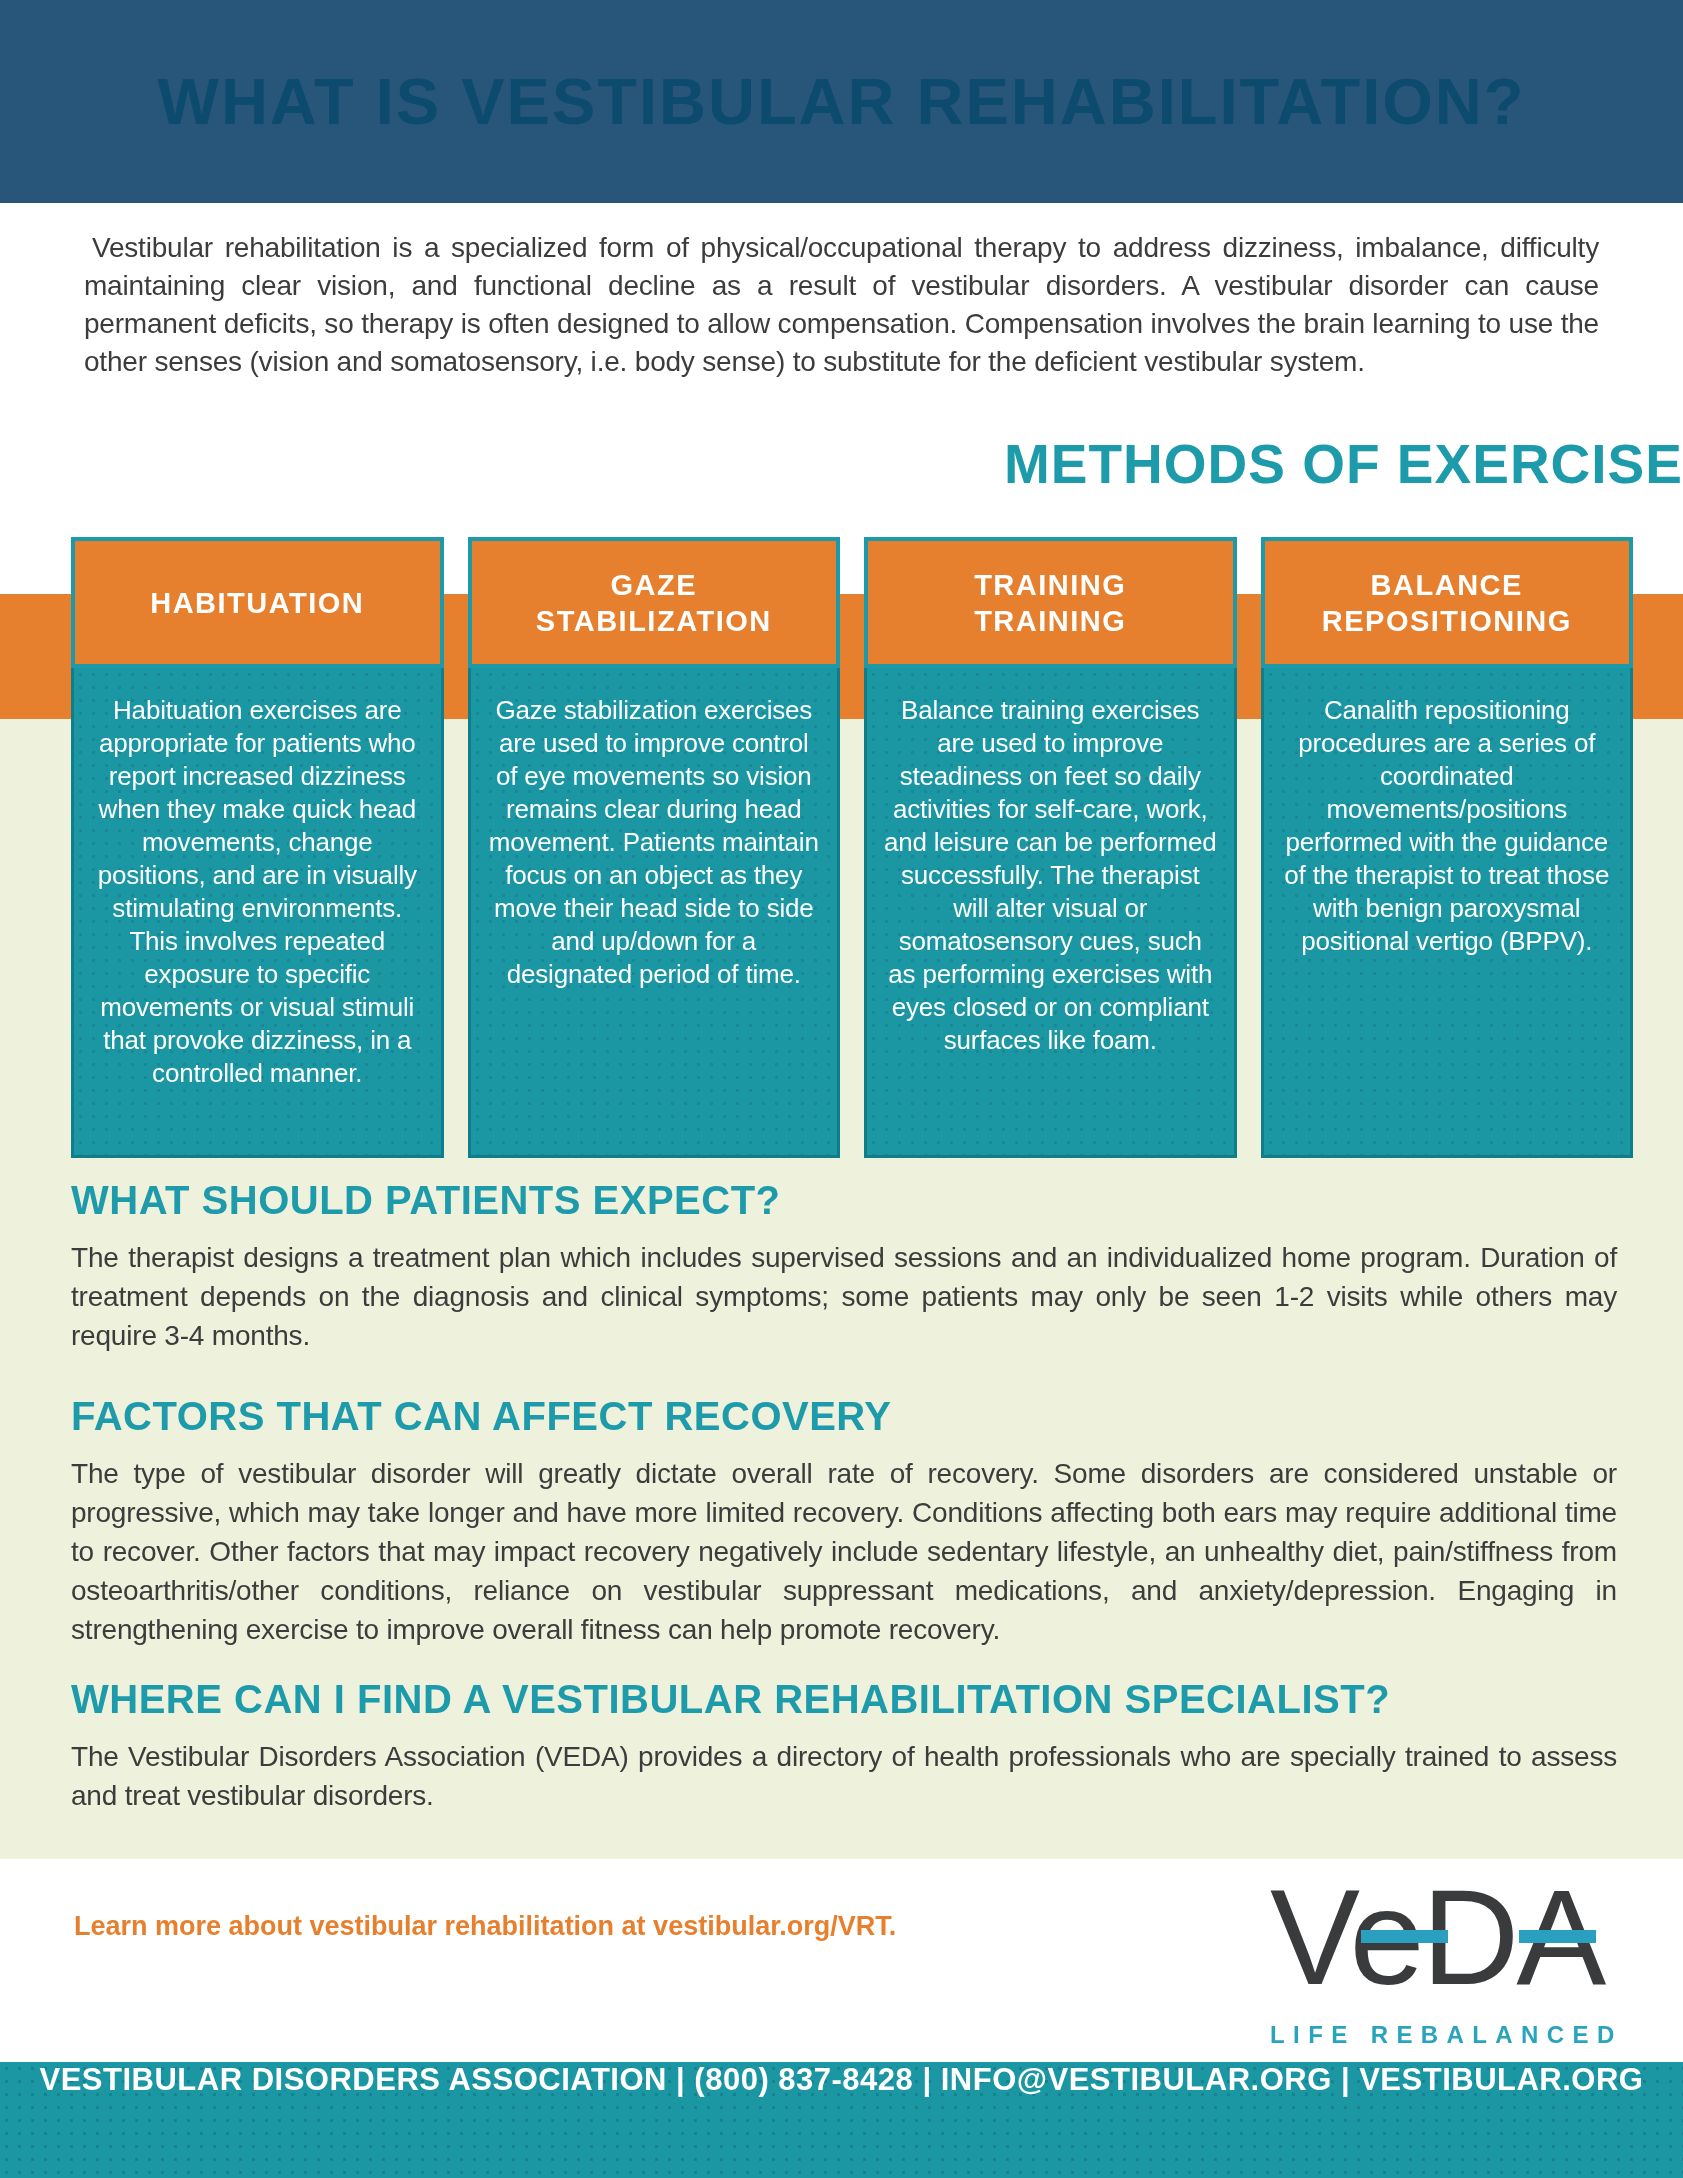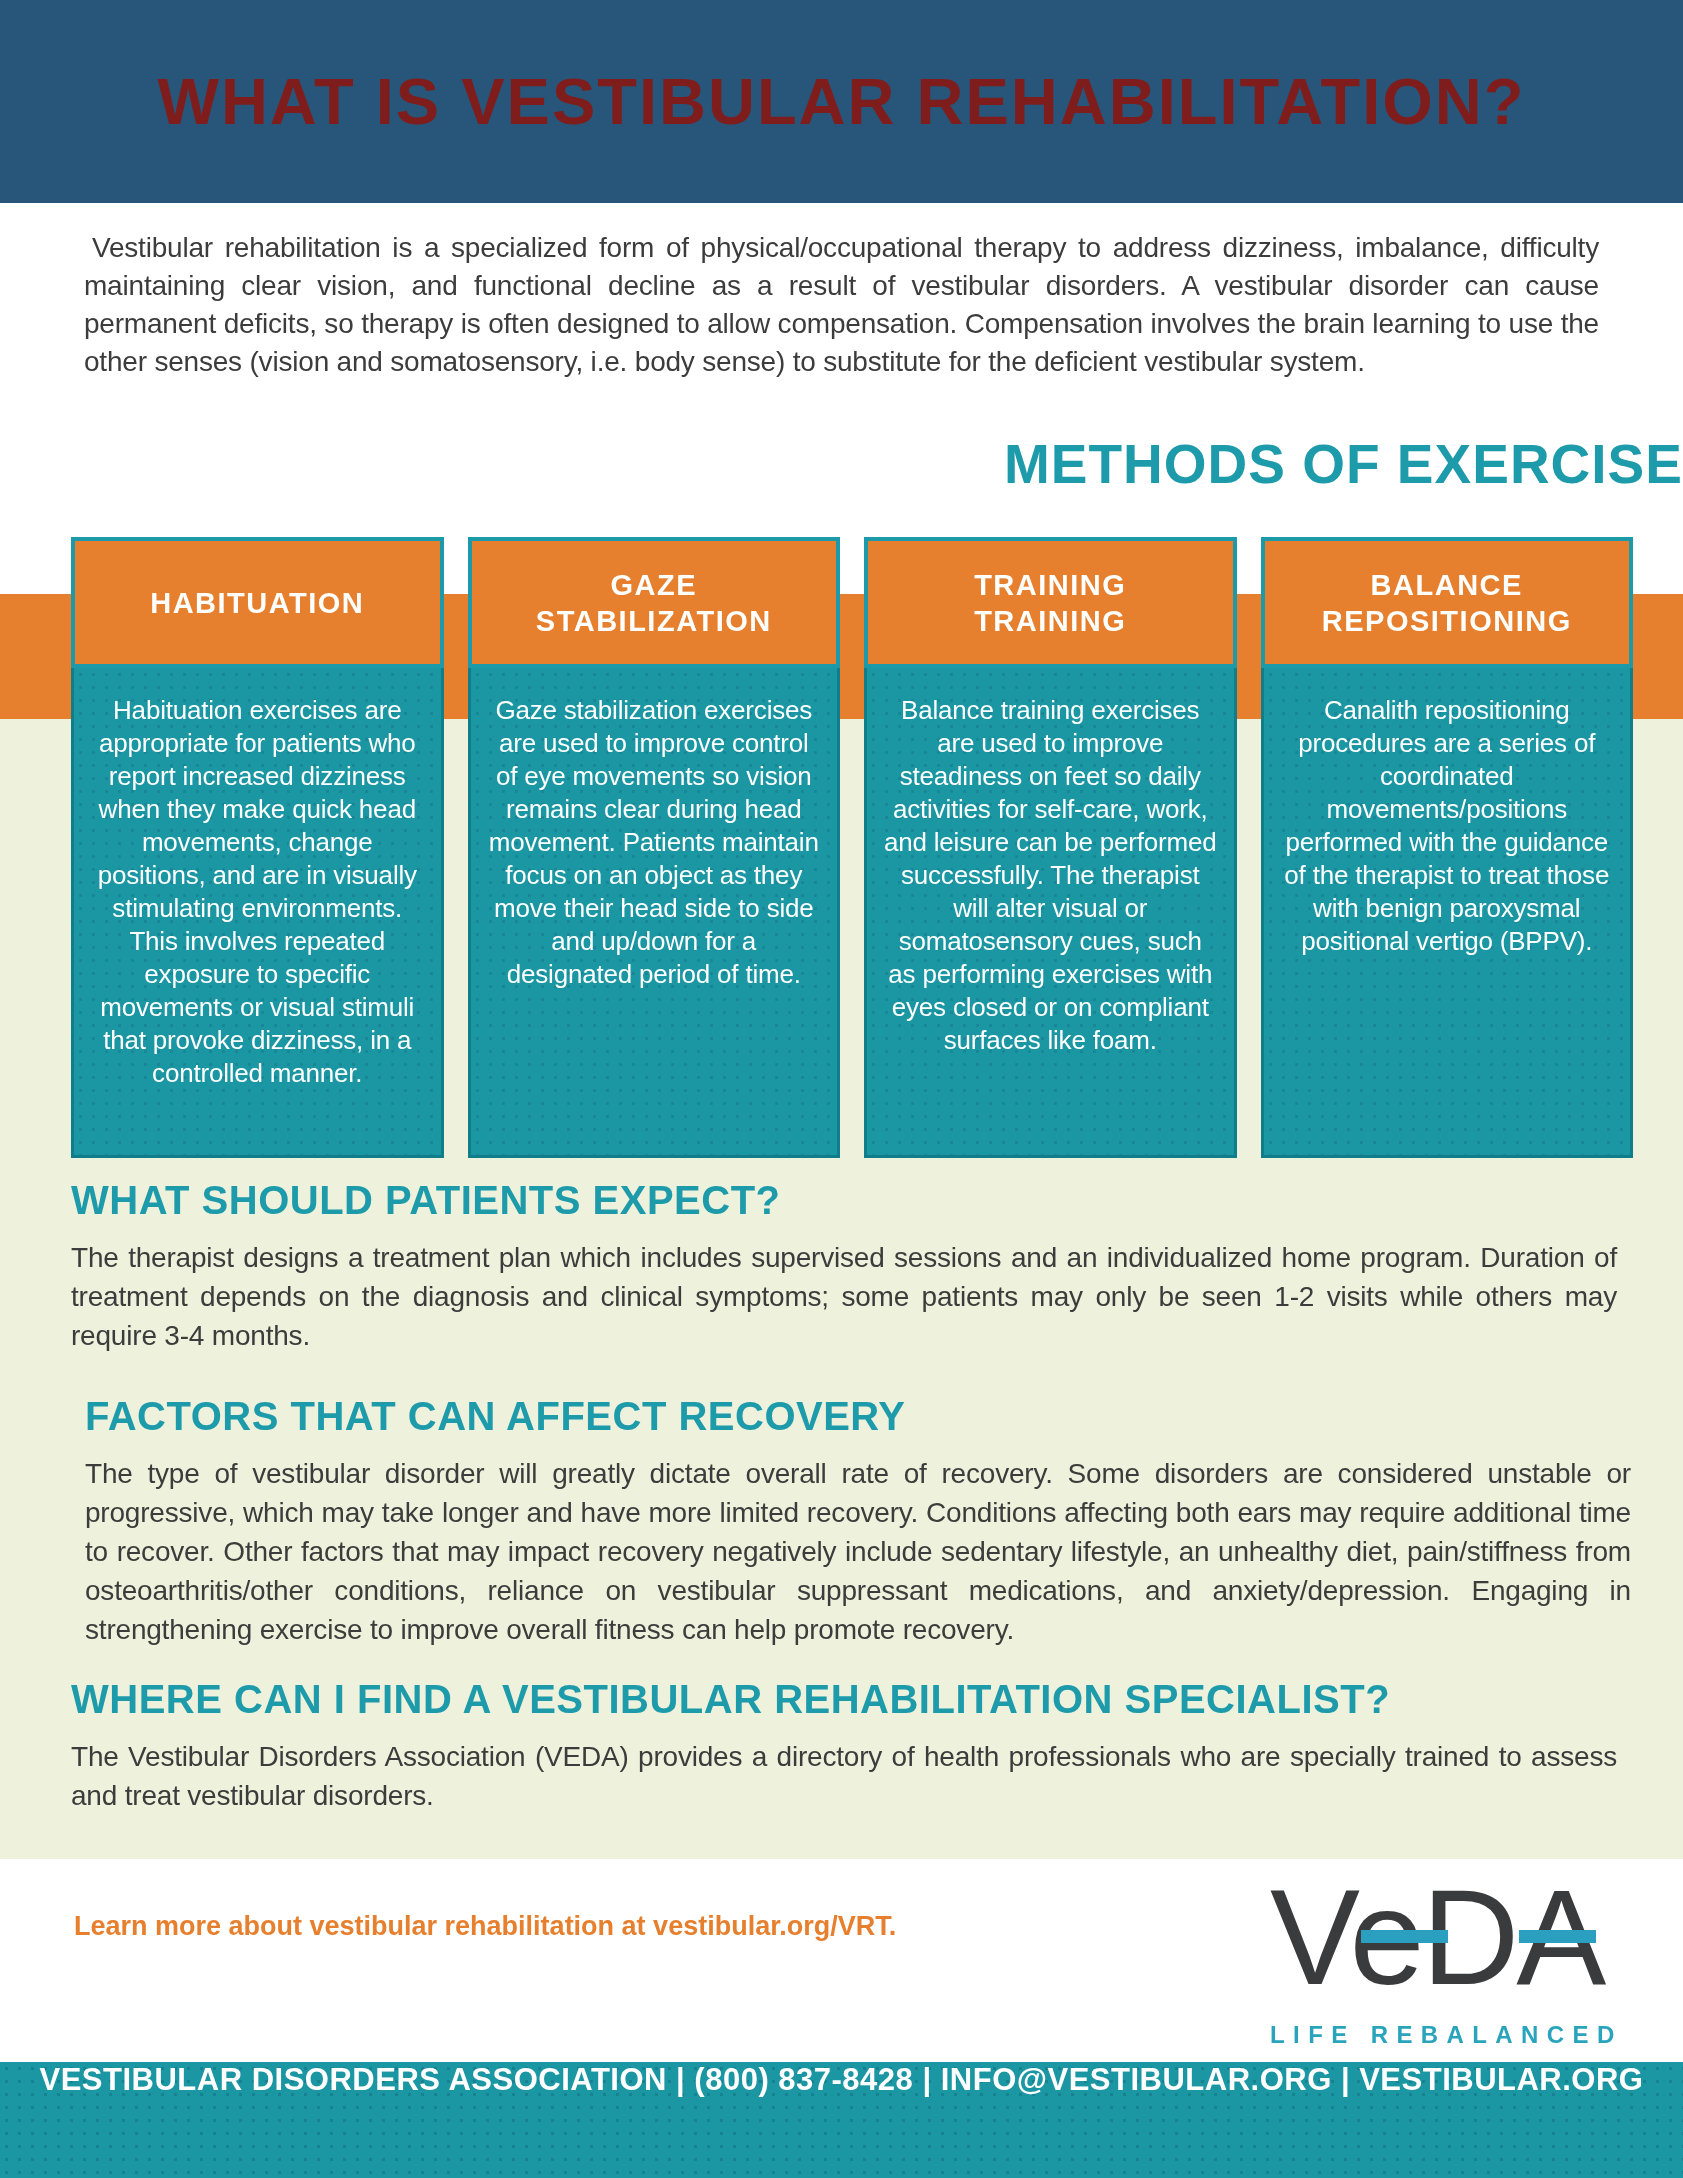--- a/index.html
+++ b/index.html
@@ -13,21 +13,21 @@
   .band-orange{top:594px;height:125px;background:#e7802e;}
   .band-cream{top:719px;height:1141px;background:#eef1db;}
   .band-white-bottom{top:1859px;height:203px;background:#ffffff;}
   .band-teal{top:2062px;height:116px;background:#1b96a3;
     background-image:radial-gradient(rgba(8,56,76,.22) 1.4px,transparent 1.6px);
     background-size:13px 13px;}
   
   .main-title{
     position:absolute;top:0;left:0;width:1683px;height:203px;
     display:flex;align-items:center;justify-content:center;
-    color:#7f1d1d;font-size:65px;font-weight:bold;letter-spacing:2px;white-space:nowrap;
+    color:#0c4a6e;font-size:65px;font-weight:bold;letter-spacing:2px;white-space:nowrap;
   }
   
   .intro{
     position:absolute;top:229px;left:84px;width:1515px;
     color:#3c3c3c;font-size:28px;line-height:38px;text-align:justify;text-indent:8px;
     letter-spacing:-0.2px;
   }
   
   .methods-title{
     position:absolute;top:432px;left:0;width:1683px;text-align:right;
@@ -47,21 +47,21 @@
   .card-body{
     height:461px;background:#1b96a3;border:3px solid #0f7d8a;border-top:none;
     background-image:radial-gradient(rgba(8,56,76,.16) 1.4px,transparent 1.6px);
     background-size:13px 13px;
     color:#ffffff;font-size:26px;line-height:33px;text-align:center;
     padding:26px 16px 0 16px;letter-spacing:-0.2px;
   }
   
   .sec{position:absolute;left:71px;width:1546px;}
   .sec-1{top:1178px;}
-  .sec-2{top:1394px;margin-left:14px;}
+  .sec-2{top:1394px;}
   .sec-3{top:1677px;}
   .sec-heading{color:#1e9bab;font-size:40px;font-weight:bold;letter-spacing:0.5px;}
   .sec-body{
     margin-top:15px;color:#3c3c3c;font-size:28px;line-height:39px;
     text-align:justify;letter-spacing:-0.2px;
   }
   
   .learn-more{
     position:absolute;top:1903px;left:74px;width:891px;
     color:#e7802e;font-size:27px;font-weight:bold;line-height:46px;

